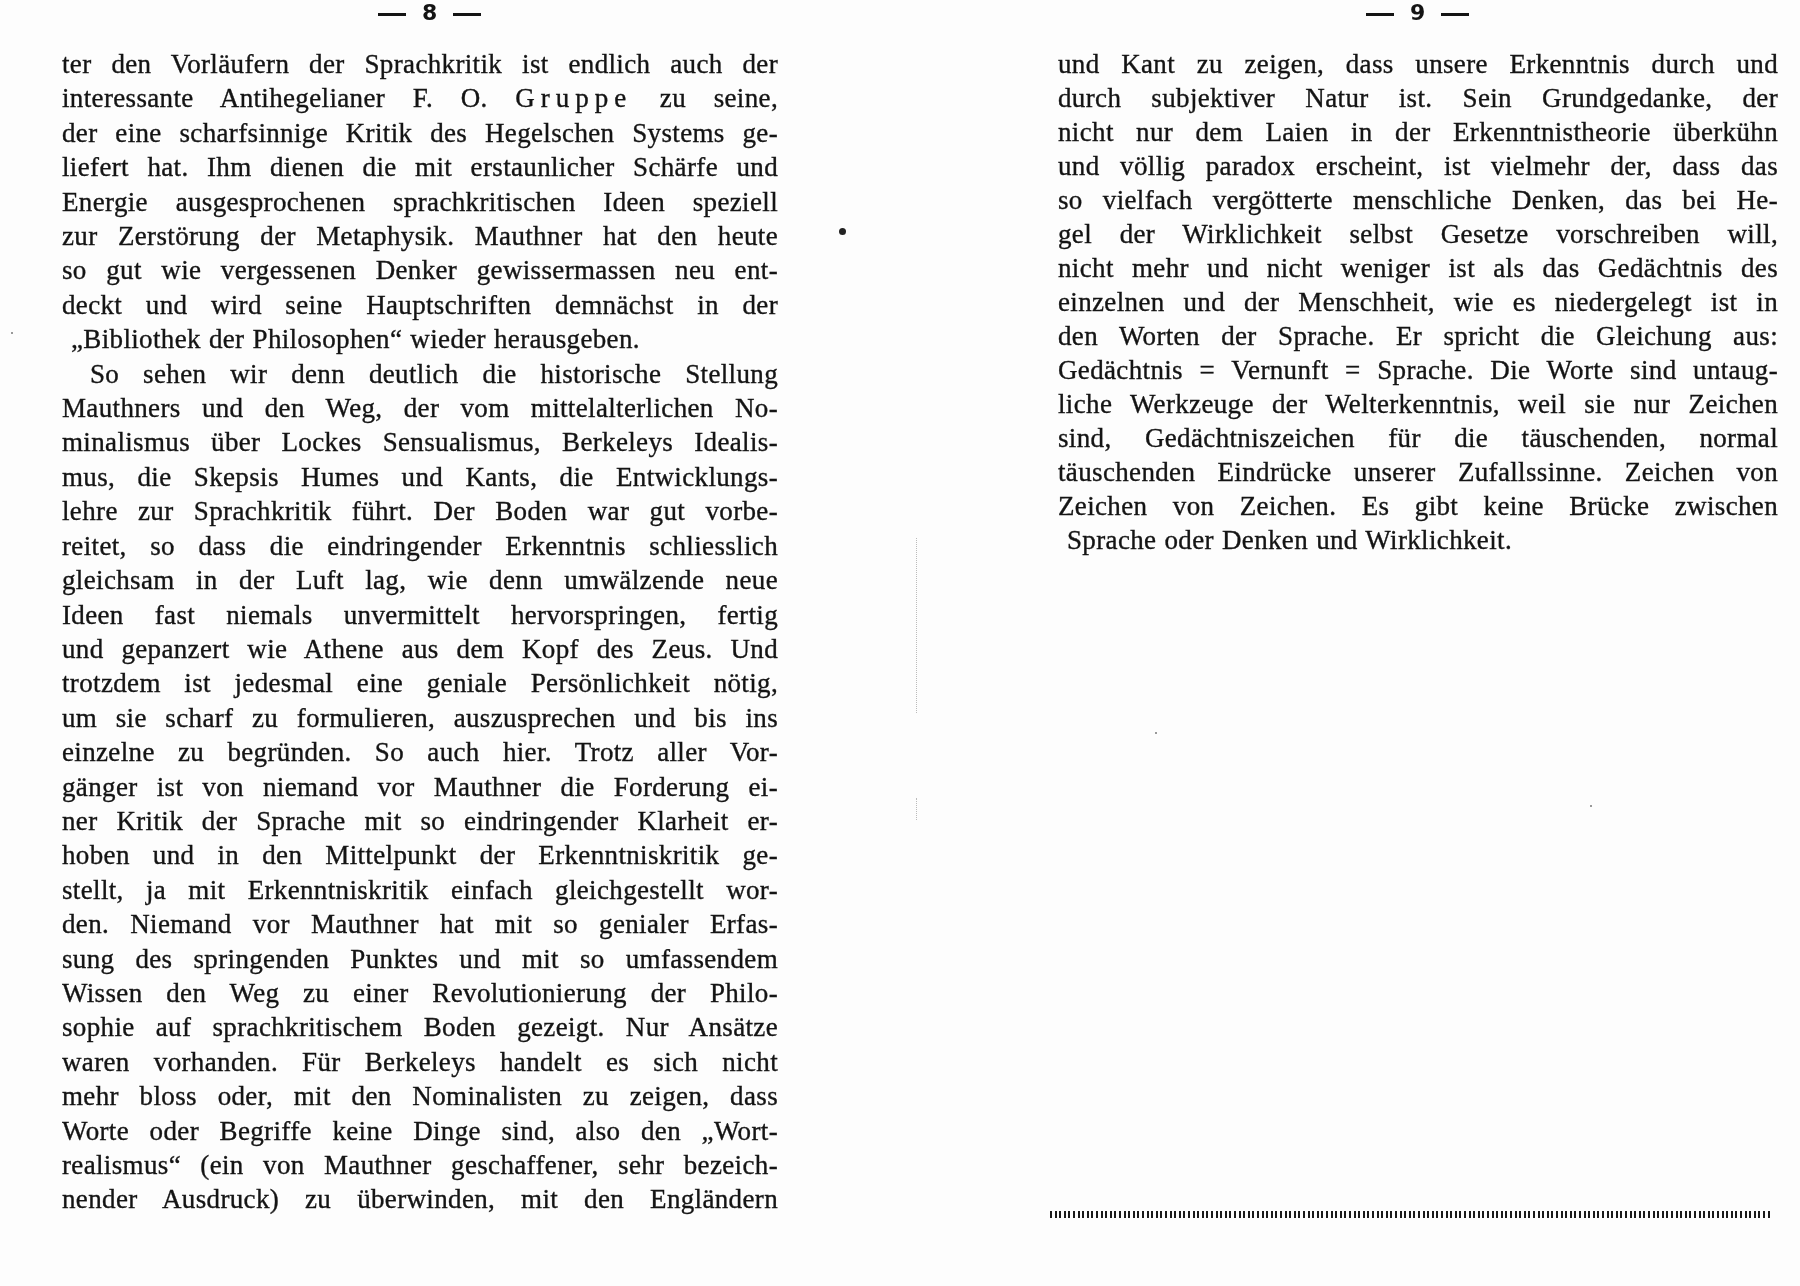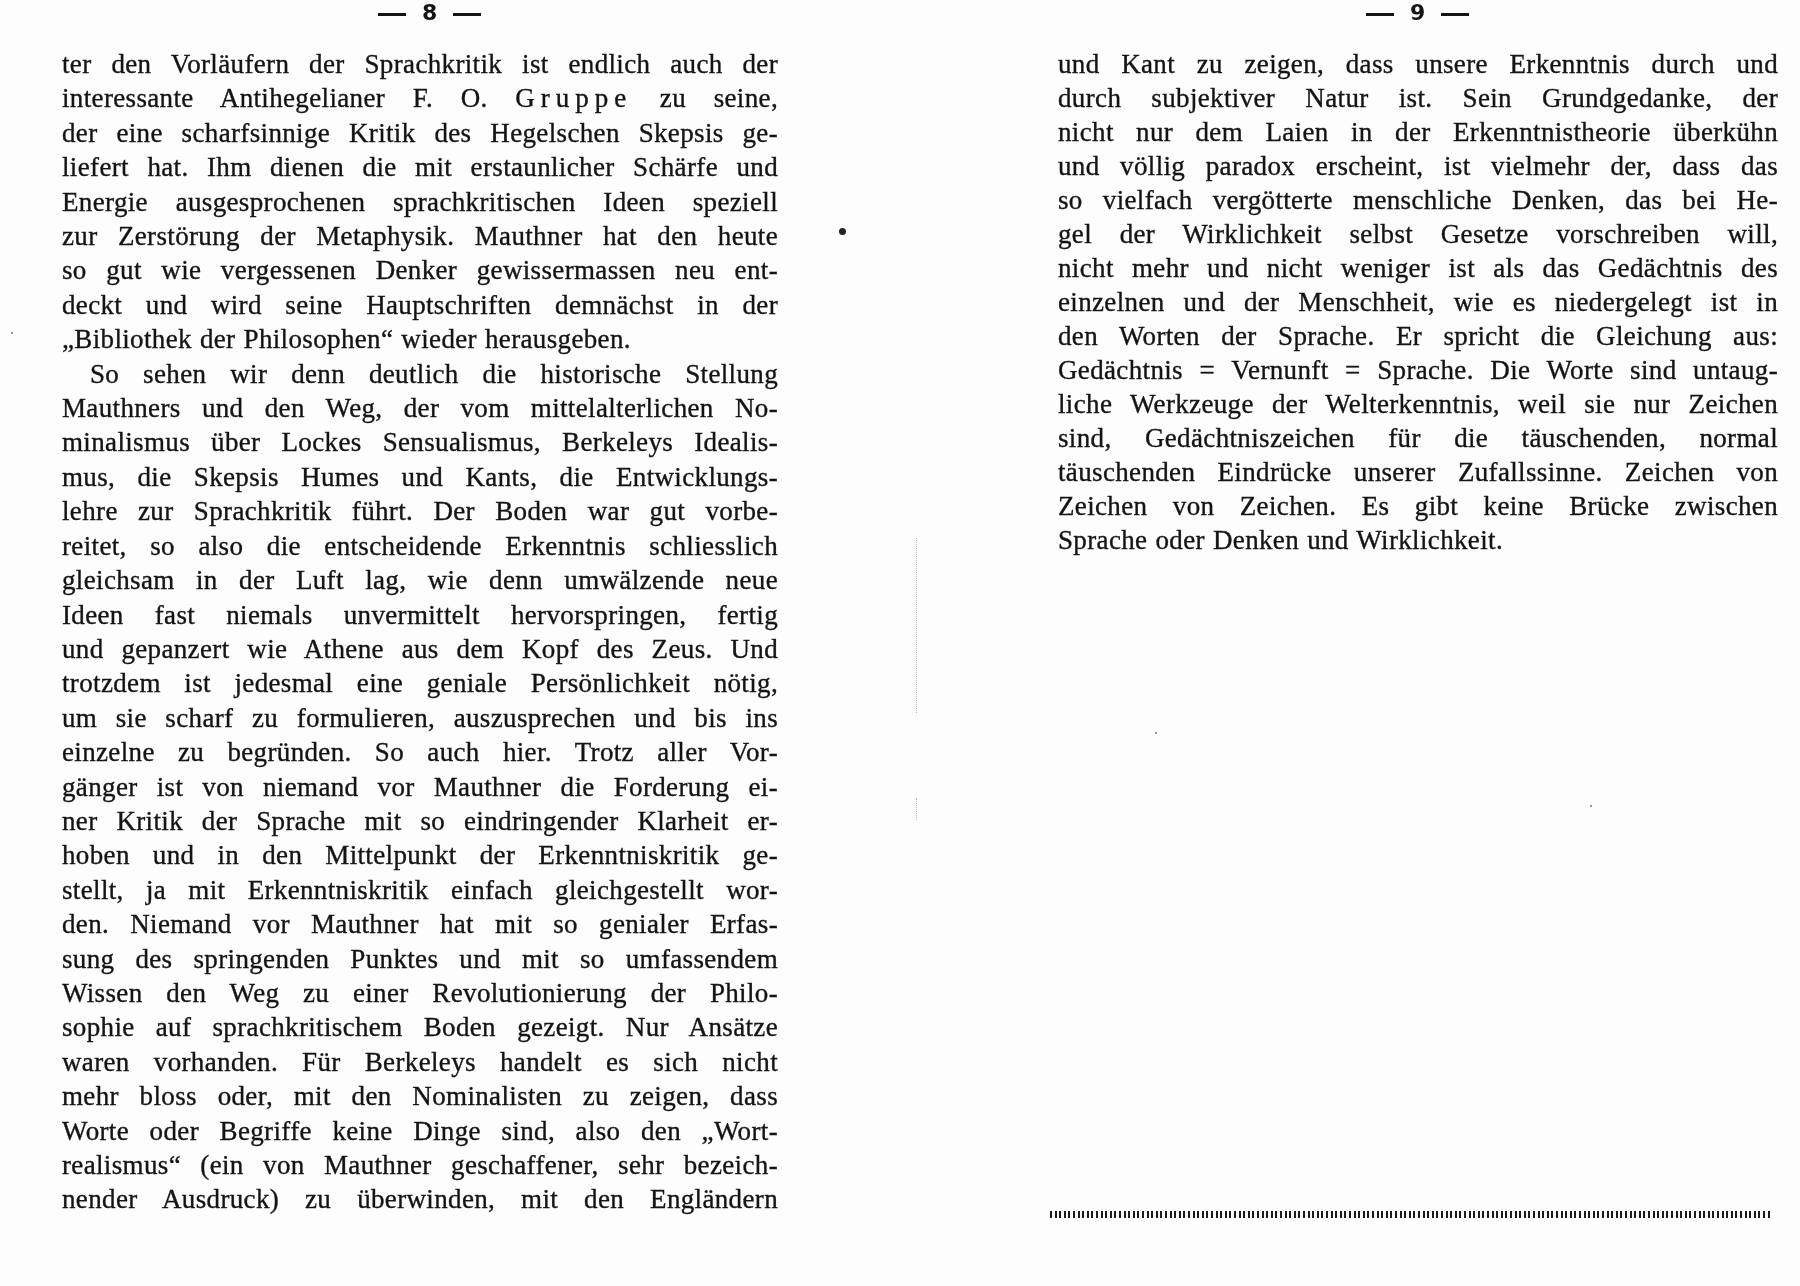--- a/index.html
+++ b/index.html
@@ -22,21 +22,21 @@
     font-size: 27px;
     text-align: justify;
     text-align-last: justify;
     letter-spacing: 0.35px;
     word-spacing: 1px;
     -webkit-text-stroke: 0.35px #141414;
   }
   #col-left { left: 62px; top: 47px; width: 716px; line-height: 34.4px; }
   #col-right { left: 1058px; top: 47px; width: 720px; line-height: 34px; }
   .line-row { display: block; text-align: justify; text-align-last: justify; white-space: normal; overflow: hidden; }
-  .line-row.last { text-align-last: left; }
+  .line-row.last { text-align-last: left; margin-left: 9px; }
   .line-row.indent { padding-left: 28px; }
   .spaced { letter-spacing: 6px; }
   .dot-mark { position: absolute; left: 839px; top: 228px; width: 7px; height: 7px; border-radius: 50%; background: #222; }
   .scan-line { position: absolute; left: 916px; top: 538px; width: 1px; height: 175px; border-left: 1px dotted #bbb; }
   .scan-line2 { position: absolute; left: 916px; top: 798px; width: 1px; height: 22px; border-left: 1px dotted #bbb; }
   .stray { position: absolute; width: 2px; height: 2px; background: #999; }
   .dotted-rule {
     position: absolute; left: 1050px; top: 1211px; width: 720px; height: 7px;
     background: repeating-linear-gradient(90deg, #1a1a1a 0 2px, transparent 2px 4.6px);
   }
@@ -44,33 +44,33 @@
 </head>
 <body>
 
 <div class="page-number" id="pn-left"><span class="dash"></span><span>8</span><span class="dash"></span></div>
 
 <div class="page-number" id="pn-right"><span class="dash"></span><span>9</span><span class="dash"></span></div>
 
 <div class="column" id="col-left">
   <div class="line-row">ter den Vorläufern der Sprachkritik ist endlich auch der</div>
   <div class="line-row"><span>interessante Antihegelianer F. O. </span><span class="spaced">Gruppe</span><span> zu seine,</span></div>
-  <div class="line-row">der eine scharfsinnige Kritik des Hegelschen Skepsis ge-</div>
+  <div class="line-row">der eine scharfsinnige Kritik des Hegelschen Systems ge-</div>
   <div class="line-row">liefert hat. Ihm dienen die mit erstaunlicher Schärfe und</div>
   <div class="line-row">Energie ausgesprochenen sprachkritischen Ideen speziell</div>
   <div class="line-row">zur Zerstörung der Metaphysik. Mauthner hat den heute</div>
   <div class="line-row">so gut wie vergessenen Denker gewissermassen neu ent-</div>
   <div class="line-row">deckt und wird seine Hauptschriften demnächst in der</div>
   <div class="line-row last">„Bibliothek der Philosophen“ wieder herausgeben.</div>
   <div class="line-row indent">So sehen wir denn deutlich die historische Stellung</div>
   <div class="line-row">Mauthners und den Weg, der vom mittelalterlichen No-</div>
   <div class="line-row">minalismus über Lockes Sensualismus, Berkeleys Idealis-</div>
   <div class="line-row">mus, die Skepsis Humes und Kants, die Entwicklungs-</div>
   <div class="line-row">lehre zur Sprachkritik führt. Der Boden war gut vorbe-</div>
-  <div class="line-row">reitet, so also die entscheidende Erkenntnis schliesslich</div>
+  <div class="line-row">reitet, so dass die eindringender Erkenntnis schliesslich</div>
   <div class="line-row">gleichsam in der Luft lag, wie denn umwälzende neue</div>
   <div class="line-row">Ideen fast niemals unvermittelt hervorspringen, fertig</div>
   <div class="line-row">und gepanzert wie Athene aus dem Kopf des Zeus. Und</div>
   <div class="line-row">trotzdem ist jedesmal eine geniale Persönlichkeit nötig,</div>
   <div class="line-row">um sie scharf zu formulieren, auszusprechen und bis ins</div>
   <div class="line-row">einzelne zu begründen. So auch hier. Trotz aller Vor-</div>
   <div class="line-row">gänger ist von niemand vor Mauthner die Forderung ei-</div>
   <div class="line-row">ner Kritik der Sprache mit so eindringender Klarheit er-</div>
   <div class="line-row">hoben und in den Mittelpunkt der Erkenntniskritik ge-</div>
   <div class="line-row">stellt, ja mit Erkenntniskritik einfach gleichgestellt wor-</div>

